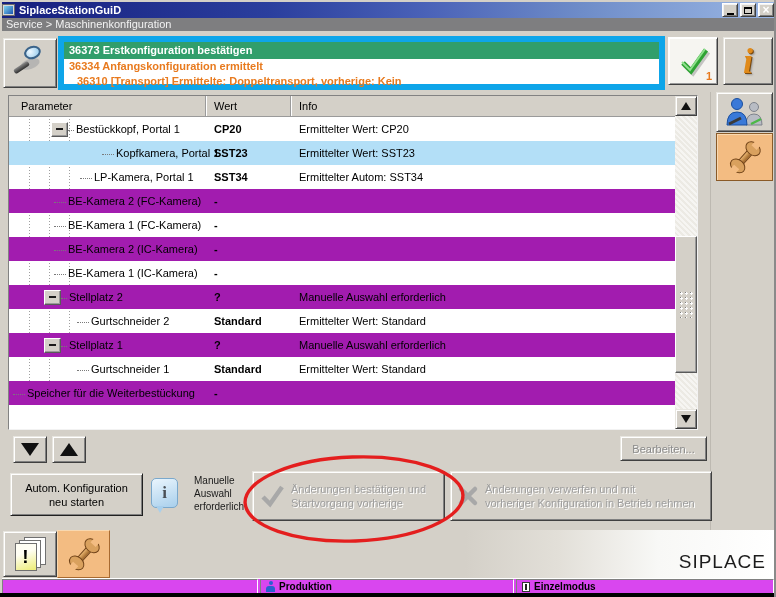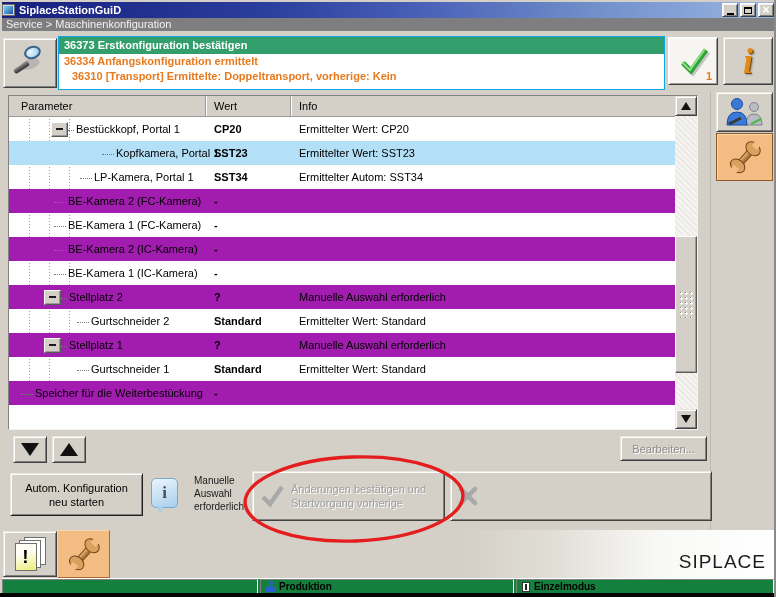--- a/index.html
+++ b/index.html
@@ -29,21 +29,21 @@
   #magnifier-btn{left:3px;top:38px;width:54px;height:50px}
   .raised{background:#d4d0c8;border:1px solid;border-color:#e8e6e0 #404040 #404040 #e8e6e0;
           box-shadow:inset 1px 1px 0 #fff, inset -1px -1px 0 #808080}
   .mag{position:relative;width:36px;height:36px;margin:6px auto 0}
   .mag .shadowb{position:absolute;left:8px;top:14px;width:20px;height:10px;border-radius:50%;background:#aaa;opacity:.7;transform:rotate(-20deg)}
   .mag .lens{position:absolute;left:12px;top:1px;width:17px;height:13px;border-radius:50%;
     background:radial-gradient(circle at 35% 35%, #eef8ff, #8ec6ea);border:2px solid #3a638a;transform:rotate(-18deg)}
   .mag .handle{position:absolute;left:1px;top:20px;width:17px;height:5px;border-radius:2px;
     background:linear-gradient(#8a8a8a,#2e2e2e);transform:rotate(-33deg)}
 
-  #header-panel{left:58px;top:36px;width:607px;height:54px;background:#fff;border:1px solid #0ea5e9}
+  #header-panel{left:58px;top:36px;width:607px;height:54px;background:#fff;border:6px solid #0ea5e9}
   #green-bar{height:17px;background:#319e6b;color:#fff;font-size:11px;font-weight:bold;line-height:17px;padding-left:5px}
   .msgline{color:#e87a1e;font-size:11px;font-weight:bold;line-height:15px;padding-left:5px;white-space:nowrap}
   .msgline.indent{padding-left:13px}
 
   #confirm-btn{left:668px;top:37px;width:50px;height:48px;background:#f6f5f1;
     border:1px solid;border-color:#fff #404040 #404040 #fff;box-shadow:inset 1px 1px 0 #fff, inset -1px -1px 0 #9a9a9a;
     display:flex;align-items:center;justify-content:center;position:relative}
   #confirm-count{position:absolute;right:5px;bottom:2px;color:#e87a1e;font-size:11px;font-weight:bold}
   #info-btn{left:723px;top:37px;width:50px;height:48px;display:flex;align-items:center;justify-content:center}
   .info-i{font-family:"Liberation Serif",serif;font-style:italic;font-weight:bold;font-size:36px;line-height:36px;
@@ -84,21 +84,21 @@
   .toggle{width:17px;height:15px;flex:0 0 auto;background:#d4d0c8;border:1px solid;border-color:#fff #5a5a5a #5a5a5a #fff;
     box-shadow:inset -1px -1px 0 #9a9a9a;display:inline-flex;align-items:center;justify-content:center;margin-right:0}
   .toggle::after{content:"";width:7px;height:2px;background:#1a1a1a}
   .conn{height:3px;border-bottom:1px dotted #7a7a7a;margin-right:2px;flex:0 0 auto}
   .padA{padding-left:42px}.padA .conn{width:6px}
   .padB{padding-left:93px}.padB .conn{width:12px}
   .padC{padding-left:71px}.padC .conn{width:12px}
   .padD{padding-left:45px}.padD .conn{width:12px}
   .padE{padding-left:35px}.padE .conn{width:6px}
   .padF{padding-left:68px}.padF .conn{width:12px}
-  .padG{padding-left:12px}.padG .conn{width:12px}
+  .padG{padding-left:4px}.padG .conn{width:12px}
   .plabel{white-space:nowrap}
 
   
   #vscroll{position:absolute;right:0;top:0;width:22px;height:333px;background:repeating-linear-gradient(45deg,#f6f5f2 0 2px,#eceae4 2px 4px)}
   .sbtn{position:absolute;left:0;width:22px;height:20px;display:flex;align-items:center;justify-content:center}
   #sb-up{top:0}#sb-down{bottom:0}
   #sb-thumb{position:absolute;left:0;top:140px;width:22px;height:137px;background:#d4d0c8;
     border:1px solid;border-color:#fff #5a5a5a #5a5a5a #fff;box-shadow:inset -1px -1px 0 #9a9a9a;
     display:flex;align-items:center;justify-content:center}
   .grip{width:13px;height:26px;
@@ -140,21 +140,21 @@
     border:1px solid;border-color:#f8d8b0 #a86a30 #a86a30 #f8d8b0;display:flex;align-items:center;justify-content:center;--tabbg:#f3bc82}
   #machine-tab{--tabbg:#f3bc82}
   .pages{position:relative;width:31px;height:35px}
   .pg{position:absolute;width:22px;height:28px;background:#fff;border:1px solid #707070}
   .pg1{left:9px;top:0}.pg2{left:4.5px;top:3px}
   .pg3{left:0;top:6px;background:linear-gradient(160deg,#fffef4 35%,#ecec74);display:flex;align-items:center;justify-content:center}
   .pg3::after{content:"!";font-weight:bold;font-size:19px}
   #brand{right:10px;top:551px;font-size:19px;letter-spacing:1px;color:#1c1c1c}
 
   
-  #statusbar{left:2px;top:578px;width:772px;height:15px;background:#15803d;border-top:1px solid #fff;display:flex;gap:2px}
+  #statusbar{left:2px;top:578px;width:772px;height:15px;background:#d946ef;border-top:1px solid #fff;display:flex;gap:2px}
   .scell{border:1px solid;border-color:#808080 #fff #fff #808080;display:flex;align-items:center;gap:4px;
     padding:0 5px;font-weight:bold;font-size:10px;height:15px}
   .s1{width:256px}.s2{width:254px}.s3{flex:1}
   .person{width:9px;height:11px;position:relative;flex:0 0 auto}
   .person::before{content:"";position:absolute;left:2.5px;top:0;width:4px;height:4px;border-radius:50%;background:#2a5fd0}
   .person::after{content:"";position:absolute;left:0;top:4.5px;width:9px;height:6px;border-radius:3px 3px 0 0;background:#2a5fd0}
   .module{width:8px;height:10px;border:1px solid #333;background:#fff;position:relative;flex:0 0 auto}
   .module::after{content:"";position:absolute;left:2px;top:1px;width:2px;height:6px;background:#222}
   #bottom-edge{left:0;top:593px;width:776px;height:4px;background:#000}
   #right-edge{left:774px;top:0;width:2px;height:597px;background:#8a8a8a}
@@ -377,20 +377,24 @@
   <span class="lines">
     <span>Änderungen bestätigen und</span><br>
     <span>Startvorgang vorherige</span>
   </span>
 </div>
 
 <div id="discard-changes-btn" class="abs raised bigbtn">
   <svg width="22" height="22" viewBox="0 0 22 22">
     <path d="M4 4 L18 18 M18 4 L4 18" fill="none" stroke="#a8a8a8" stroke-width="4.5" stroke-linecap="round"></path>
   </svg>
+  <span class="lines">
+    <span>Änderungen verwerfen und mit</span><br>
+    <span>vorheriger Konfiguration in Betrieb nehmen</span>
+  </span>
 </div>
 
 <svg id="annotation" class="abs" viewBox="0 0 232 100">
   <ellipse cx="116" cy="49" rx="109" ry="42" fill="none" stroke="#e41e1e" stroke-width="3.4" transform="rotate(-2 116 49)"></ellipse>
 </svg>
 
 <div id="tabstrip" class="abs">
   <div id="messages-tab" class="raised">
     <span class="pages">
       <span class="pg pg1"></span>

